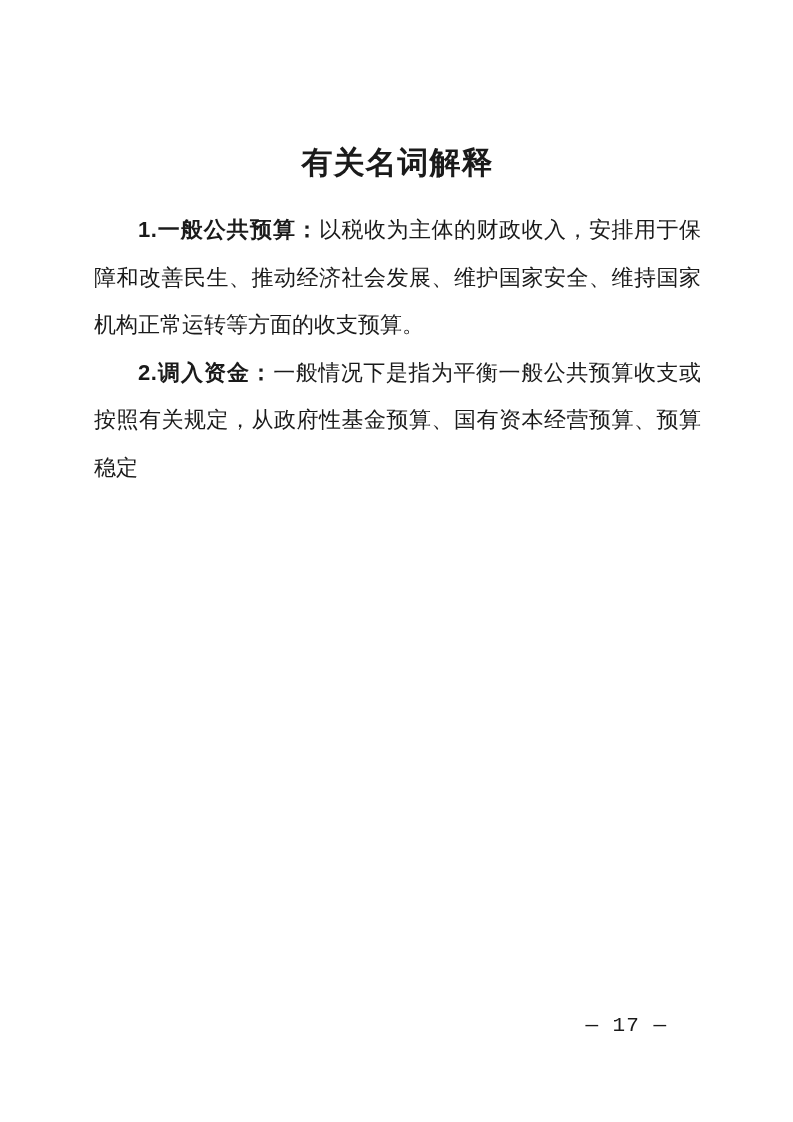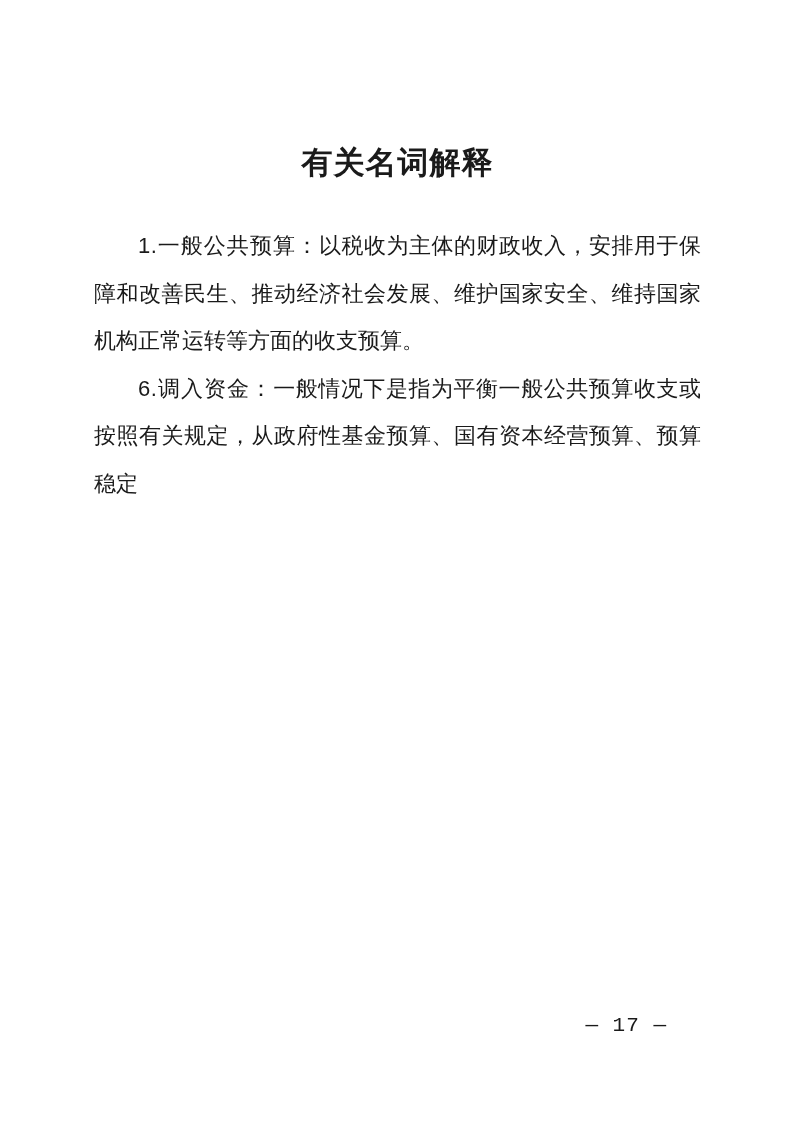--- a/index.html
+++ b/index.html
@@ -22,36 +22,36 @@
   .content {
     padding: 140px 92px 0 94px; 
   }
 
   .doc-title {
     text-align: center;
     font-size: 31px;
     font-weight: bold;
     line-height: 46px;
     letter-spacing: 1px;
-    margin-bottom: 36px;
+    margin-bottom: 20px;
     font-family: "Liberation Serif", "DejaVu Serif", serif;
   }
 
   .para {
     font-size: 22px;
     line-height: 47.5px;
     text-align: justify;
     text-indent: 2em;
     color: #1a1a1a;
     word-break: break-all;
   }
 
   .para .term {
     font-family: "Liberation Sans", "DejaVu Sans", sans-serif;
-    font-weight: normal;
+    font-weight: bold;
     letter-spacing: 0.5px;
   }
 
   .page-number {
     position: absolute;
     top: 1014px;
     right: 126px;
     font-size: 21px;
     letter-spacing: 1px;
     color: #1a1a1a;
@@ -65,18 +65,18 @@
   <div class="content">
 
     <h1 class="doc-title">有关名词解释</h1>
 
     <p class="para"><b class="term">1.一般公共预算：</b><span>以税收为主体的财政收入，安排用于保障和改善民生、推动经济社会发展、维护国家安全、维持国家机构正常运转等方面的收支预算。</span></p>
 
 
 
 
 
-    <p class="para"><b class="term">6.调入资金：</b><span>一般情况下是指为平衡一般公共预算收支或按照有关规定，从政府性基金预算、国有资本经营预算、预算稳定</span></p>
+    <p class="para"><b class="term">2.调入资金：</b><span>一般情况下是指为平衡一般公共预算收支或按照有关规定，从政府性基金预算、国有资本经营预算、预算稳定</span></p>
 
   </div>
 
   <div class="page-number">— 17 —</div>
 </div>
 
 </body></html>

